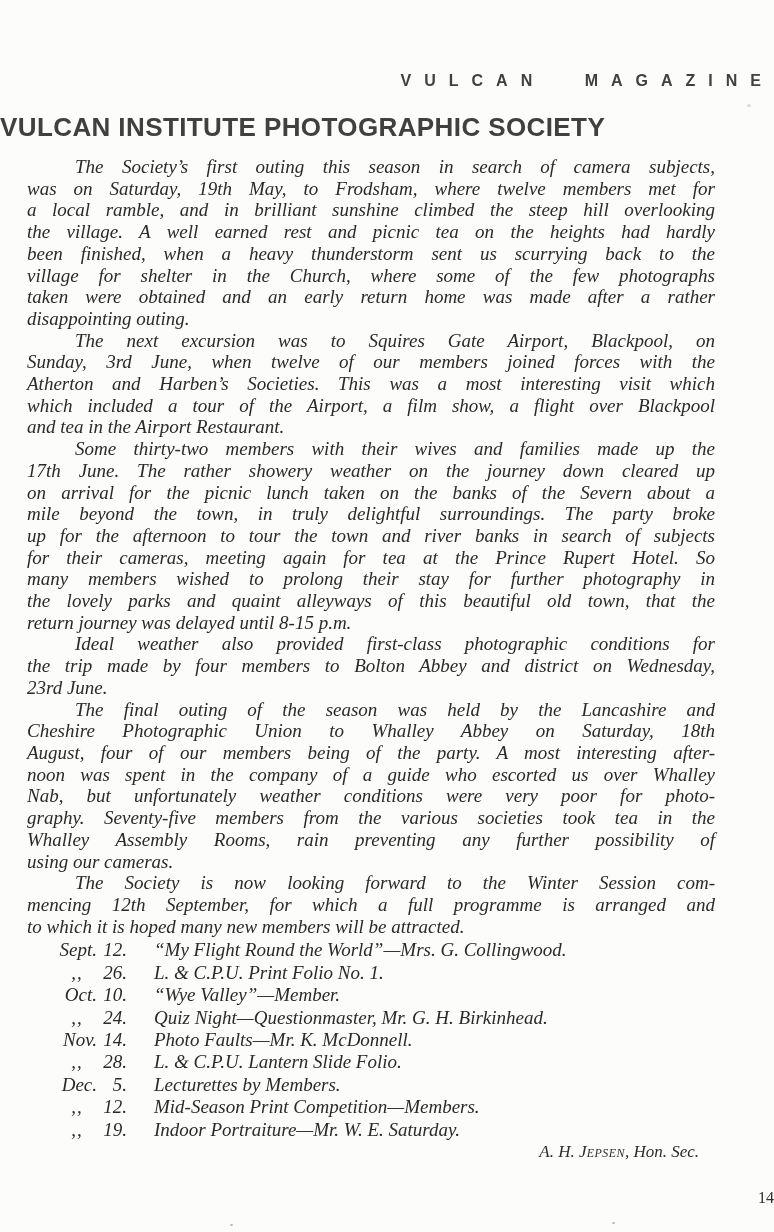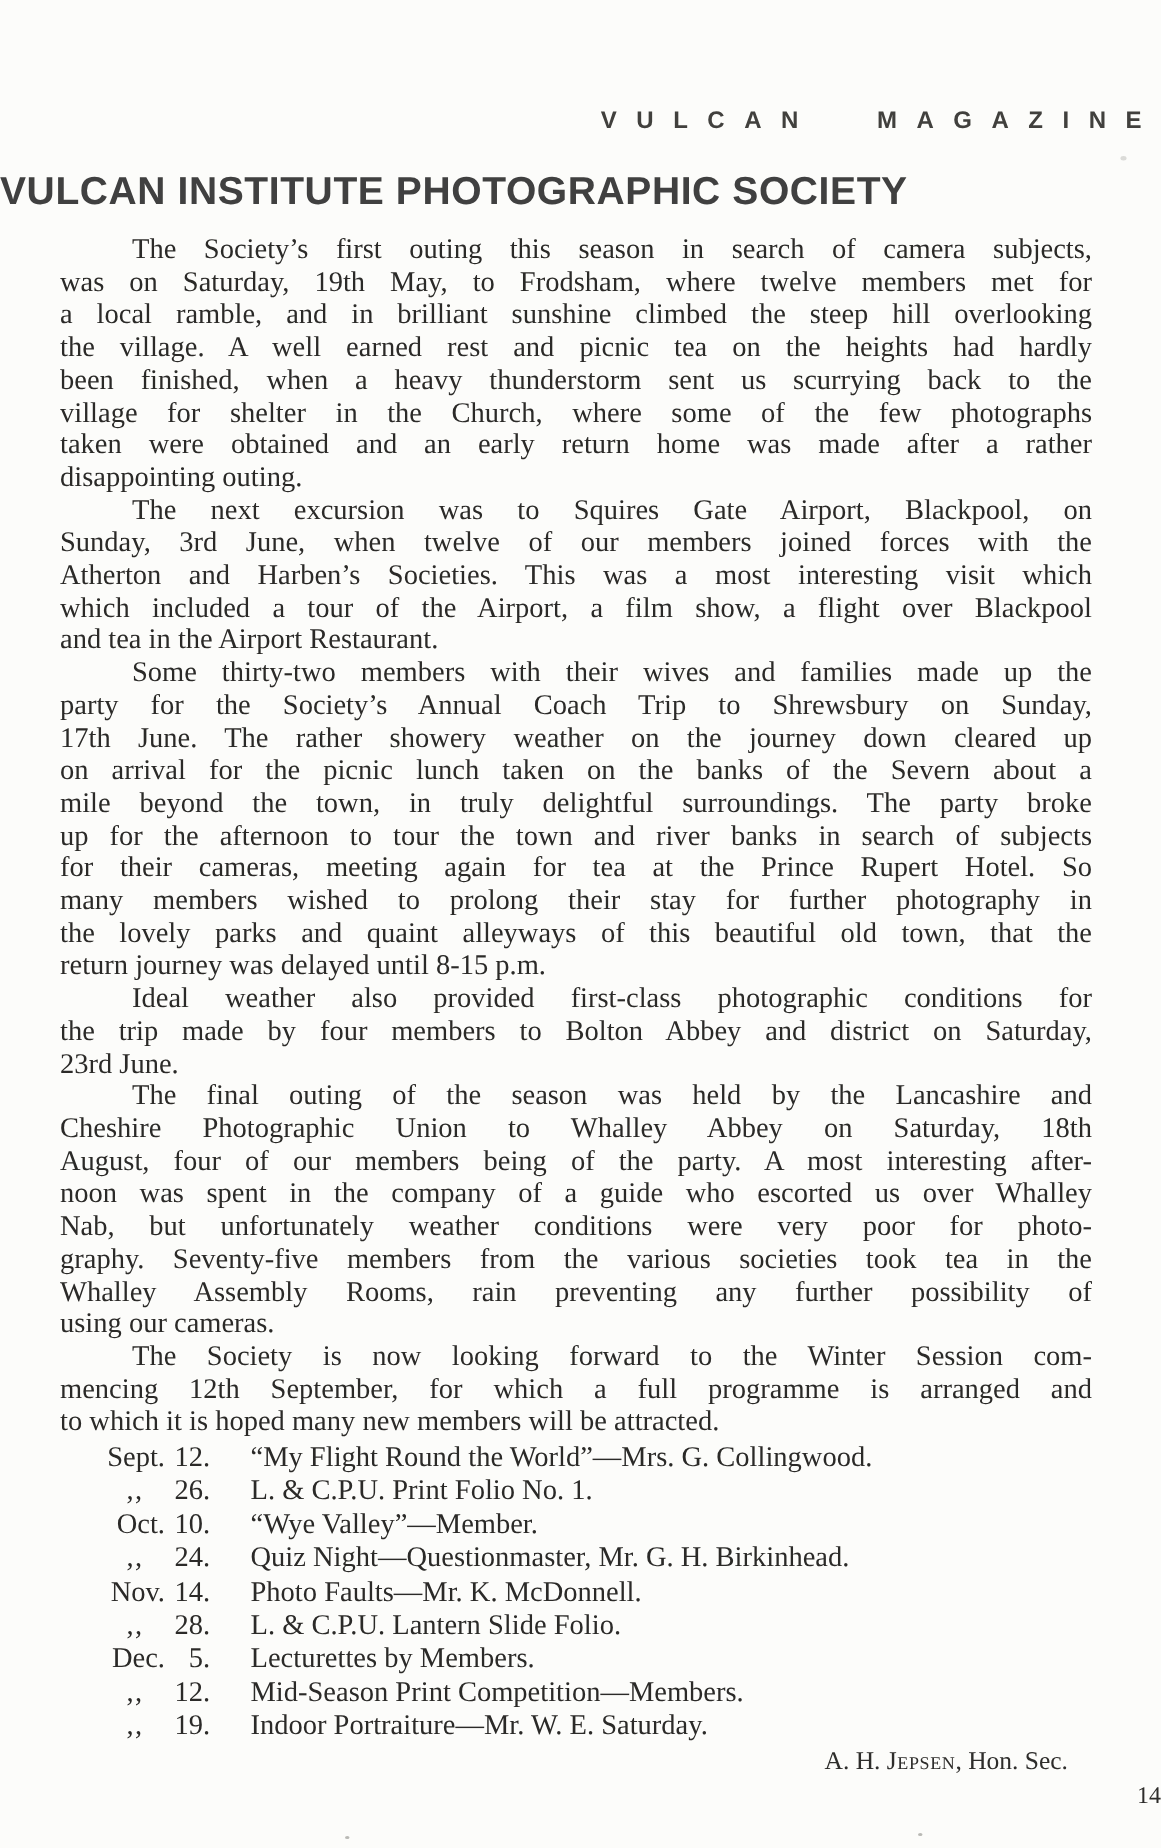--- a/index.html
+++ b/index.html
@@ -32,24 +32,25 @@
     font-family: "Liberation Sans", "DejaVu Sans", sans-serif;
     font-size: 26px;
     font-weight: 700;
     letter-spacing: 0.4px;
     color: #404040;
     white-space: nowrap;
   }
   .body-text {
     position: absolute;
     top: 156px;
-    left: 40px;
+    left: 27px;
     width: 688px;
     font-size: 19px;
     line-height: 21.7px;
+    font-style: italic;
   }
   .paragraph { margin: 0; }
   .line {
     text-align: justify;
     text-align-last: justify;
     text-justify: inter-word;
     white-space: normal;
   }
   .line.indent { padding-left: 48px; }
   .line.last { text-align-last: left; }
@@ -110,33 +111,32 @@
         </div>
         <div class="paragraph">
           <div class="line indent">The next excursion was to Squires Gate Airport, Blackpool, on</div>
           <div class="line">Sunday, 3rd June, when twelve of our members joined forces with the</div>
           <div class="line">Atherton and Harben’s Societies.  This was a most interesting visit which</div>
           <div class="line">which included a tour of the Airport, a film show, a flight over Blackpool</div>
           <div class="line last">and tea in the Airport Restaurant.</div>
         </div>
         <div class="paragraph">
           <div class="line indent">Some thirty-two members with their wives and families made up the</div>
-          <div class="line">party for the Society’s Annual Coach Trip to Shrewsbury on Sunday,</div>
           <div class="line">17th June.  The rather showery weather on the journey down cleared up</div>
           <div class="line">on arrival for the picnic lunch taken on the banks of the Severn about a</div>
           <div class="line">mile beyond the town, in truly delightful surroundings.  The party broke</div>
           <div class="line">up for the afternoon to tour the town and river banks in search of subjects</div>
           <div class="line">for their cameras, meeting again for tea at the Prince Rupert Hotel.  So</div>
           <div class="line">many members wished to prolong their stay for further photography in</div>
           <div class="line">the lovely parks and quaint alleyways of this beautiful old town, that the</div>
           <div class="line last">return journey was delayed until 8-15 p.m.</div>
         </div>
         <div class="paragraph">
           <div class="line indent">Ideal weather also provided first-class photographic conditions for</div>
-          <div class="line">the trip made by four members to Bolton Abbey and district on Saturday,</div>
+          <div class="line">the trip made by four members to Bolton Abbey and district on Wednesday,</div>
           <div class="line last">23rd June.</div>
         </div>
         <div class="paragraph">
           <div class="line indent">The final outing of the season was held by the Lancashire and</div>
           <div class="line">Cheshire Photographic Union to Whalley Abbey on Saturday, 18th</div>
           <div class="line">August, four of our members being of the party.  A most interesting after-</div>
           <div class="line">noon was spent in the company of a guide who escorted us over Whalley</div>
           <div class="line">Nab, but unfortunately weather conditions were very poor for photo-</div>
           <div class="line">graphy.  Seventy-five members from the various societies took tea in the</div>
           <div class="line">Whalley Assembly Rooms, rain preventing any further possibility of</div>

